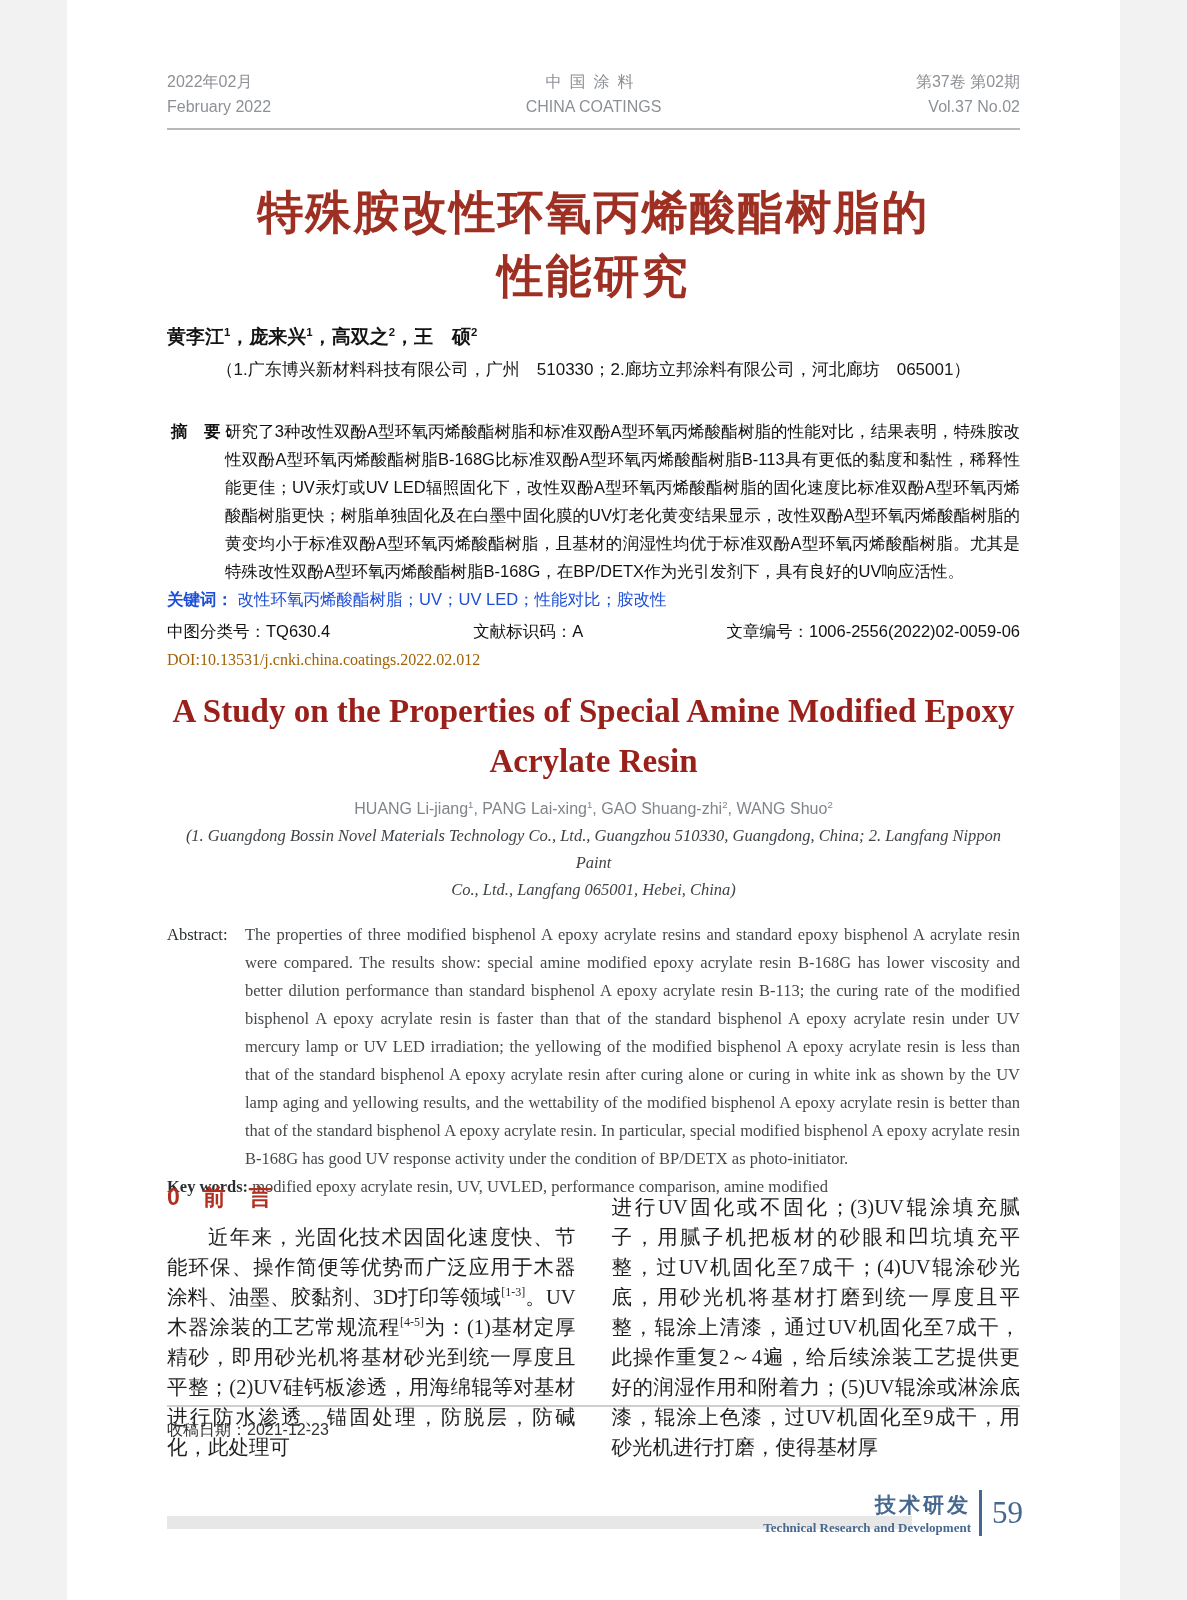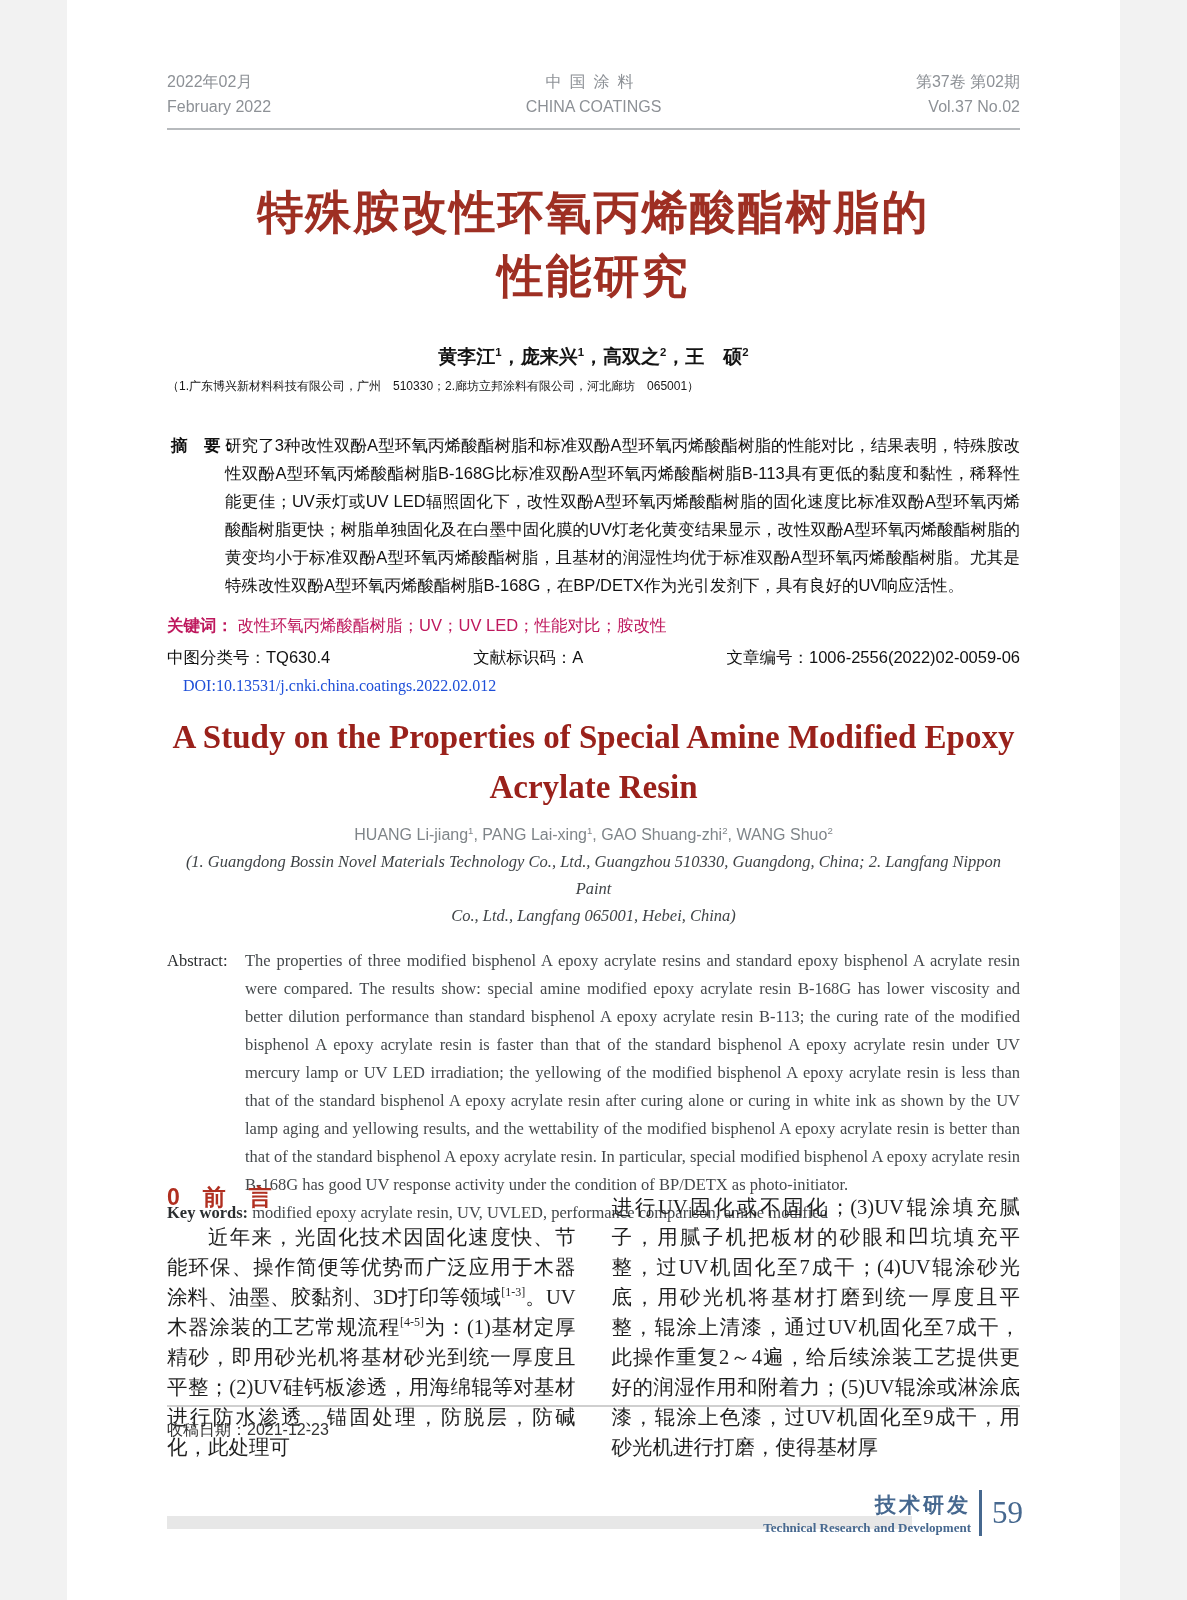--- a/index.html
+++ b/index.html
@@ -14,32 +14,32 @@
   .journal-header { display:flex; justify-content:space-between; color:#8d9196; font-size:16px; line-height:1.55; }
   .jh-left { text-align:left; }
   .jh-center { text-align:center; }
   .jh-center .cn { letter-spacing:8px; }
   .jh-right { text-align:right; }
   .header-rule { border-bottom:2px solid #b7babd; margin-top:8px; }
 
   
   .title-cn { margin-top:50px; text-align:center; color:#9e2f23; font-weight:bold;
               font-size:46px; line-height:1.4; letter-spacing:2px; }
-  .authors-cn { margin-top:36px; text-align:center; font-size:19px; font-weight:600; color:#141414; }
+  .authors-cn { margin-top:16px; font-size:19px; font-weight:600; color:#141414; }
   .authors-cn sup, .authors-en sup { font-size:0.6em; }
-  .affiliation-cn { margin-top:8px; text-align:left; font-size:12px; color:#161616; }
+  .affiliation-cn { margin-top:8px; text-align:center; font-size:17px; color:#161616; }
 
   
   .hang { position:relative; text-align:justify; }
   .abstract-cn { margin-top:36px; font-size:16.5px; line-height:28px; color:#111; padding-left:58px; }
   .abstract-cn .lbl { position:absolute; left:4px; top:0; font-weight:bold; }
-  .keywords-cn { margin-top:12px; font-size:16.5px; line-height:28px; color:#be185d; }
+  .keywords-cn { margin-top:0; font-size:16.5px; line-height:28px; color:#1d4ed8; }
   .keywords-cn .lbl { font-weight:bold; }
   .meta-row { margin-top:8px; display:flex; justify-content:space-between; font-size:16.5px; color:#111; }
-  .doi-line { margin-top:8px; font-family:"Liberation Serif", serif; font-size:16px; color:#1d4ed8;margin-left:16px; }
+  .doi-line { margin-top:8px; font-family:"Liberation Serif", serif; font-size:16px; color:#a16207; }
 
   
   .title-en { margin-top:18px; text-align:center; color:#9a211b; font-weight:bold;
               font-family:"Liberation Serif", serif; font-size:33px; line-height:1.5; }
   .authors-en { margin-top:12px; text-align:center; font-size:16px; color:#7f8589; }
   .affiliation-en { margin-top:4px; text-align:center; font-family:"Liberation Serif", serif;
                     font-style:italic; font-size:16.5px; line-height:27px; color:#3f4346; }
 
   
   .abstract-en { margin-top:18px; font-family:"Liberation Serif", serif; font-size:16.5px;

